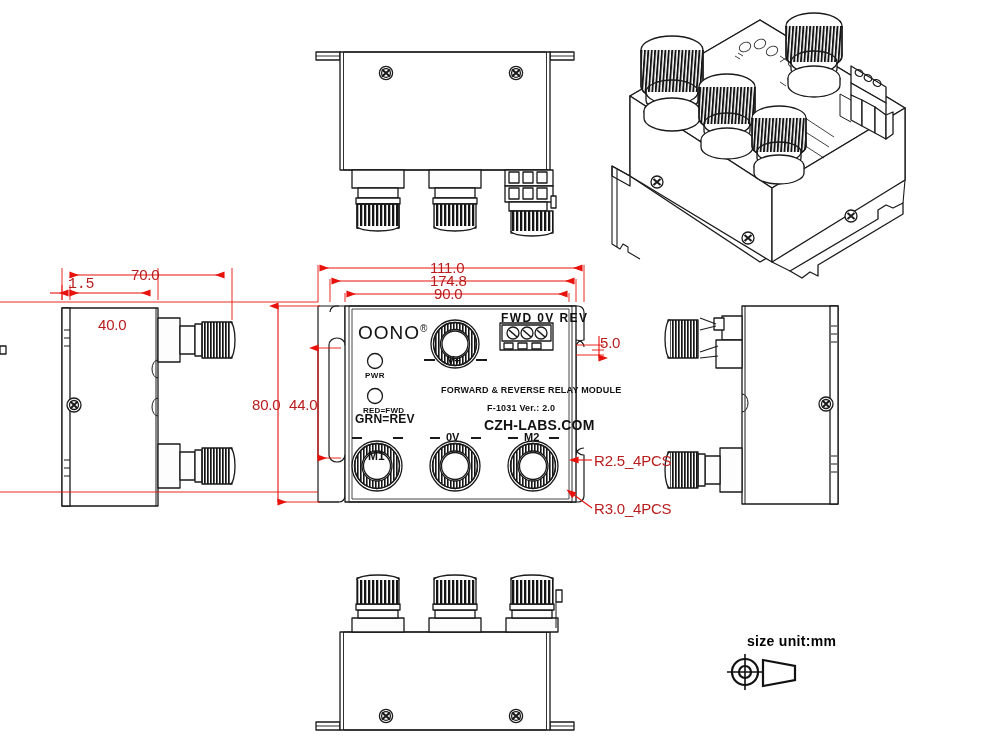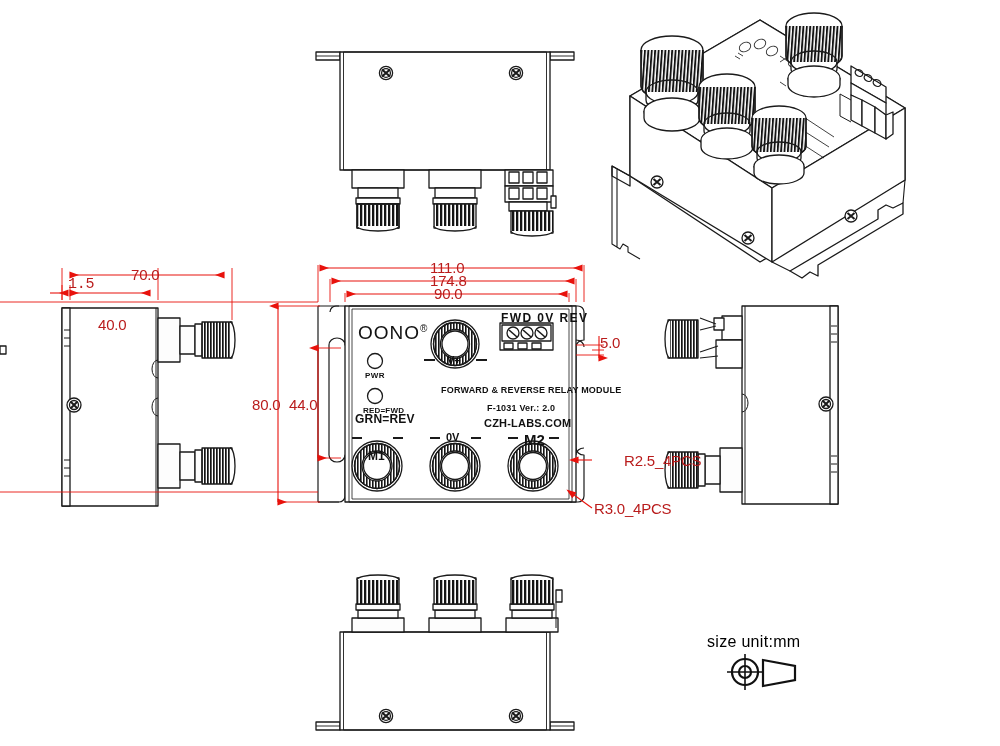--- a/index.html
+++ b/index.html
@@ -6,21 +6,21 @@
   html,body{margin:0;padding:0;background:#ffffff;}
   body{width:1000px;height:746px;position:relative;overflow:hidden;
        font-family:"Liberation Sans", sans-serif;color:#000;}
   .stage{position:absolute;left:0;top:0;width:1000px;height:746px;}
   svg{position:absolute;left:0;top:0;}
   .lbl{position:absolute;white-space:nowrap;}
   .dim{color:#b91c1c;font-size:15px;font-family:"Liberation Sans",sans-serif;
        letter-spacing:-0.2px;}
   .panel-txt{font-family:"Liberation Sans",sans-serif;font-weight:bold;
              color:#111;}
-  .unit-txt{font-weight:normal;font-size:16px;letter-spacing:0.3px;}
+  .unit-txt{font-weight:bold;font-size:14px;letter-spacing:0.3px;margin-left:40px;}
 </style>
 </head>
 <body>
 
 <div class="stage">
 
 <svg width="1000" height="746" viewBox="0 0 1000 746">
   <defs>
 
     <pattern id="knurl" width="4" height="8" patternUnits="userSpaceOnUse">
@@ -449,40 +449,40 @@
 <div class="lbl panel-txt" style="left:365px;top:371px;font-size:8px;
      letter-spacing:0.4px;">PWR</div>
 <div class="lbl panel-txt" style="left:355px;top:406px;font-size:8px;
      letter-spacing:0.2px;line-height:9px;padding-left:8px;">RED=FWD</div>
 <div class="lbl panel-txt" style="left:355px;top:415px;font-size:12px;
      letter-spacing:0.2px;line-height:9px;">GRN=REV</div>
 <div class="lbl panel-txt" style="left:397px;top:385px;font-size:9px;
      letter-spacing:0.2px;padding-left:44px;">FORWARD &amp; REVERSE RELAY MODULE</div>
 <div class="lbl panel-txt" style="left:487px;top:403px;font-size:9px;
      letter-spacing:0.2px;">F-1031 Ver.: 2.0</div>
-<div class="lbl panel-txt" style="left:484px;top:417px;font-size:11px;
+<div class="lbl panel-txt" style="left:484px;top:417px;font-size:14px;
      letter-spacing:0.2px;">CZH-LABS.COM</div>
 <div class="lbl panel-txt" style="left:447px;top:354px;font-size:11px;">V+</div>
 <div class="lbl panel-txt" style="left:368px;top:449px;font-size:12px;">M1</div>
 <div class="lbl panel-txt" style="left:446px;top:431px;font-size:11px;">0V</div>
-<div class="lbl panel-txt" style="left:524px;top:431px;font-size:15px;">M2</div>
+<div class="lbl panel-txt" style="left:524px;top:431px;font-size:11px;">M2</div>
 <div class="lbl panel-txt" style="left:501px;top:311px;font-size:12px;
      letter-spacing:1.4px;">
   <span>FWD</span>
   <span>0V</span>
   <span>REV</span>
 </div>
 
 <div class="lbl dim" style="left:430px;top:259px;">111.0</div>
 <div class="lbl dim" style="left:430px;top:272px;">174.8</div>
 <div class="lbl dim" style="left:434px;top:285px;">90.0</div>
 <div class="lbl dim" style="left:252px;top:396px;">80.0</div>
 <div class="lbl dim" style="left:289px;top:396px;">44.0</div>
 <div class="lbl dim" style="left:600px;top:334px;text-align:right;">5.0</div>
-<div class="lbl dim" style="left:594px;top:452px;margin-left:30px;">R2.5_4PCS</div>
+<div class="lbl dim" style="left:594px;top:452px;">R2.5_4PCS</div>
 <div class="lbl dim" style="left:594px;top:500px;">R3.0_4PCS</div>
 <div class="lbl dim" style="left:131px;top:266px;">70.0</div>
 <div class="lbl dim" style="left:98px;top:284px;margin-top:32px;">40.0</div>
 <div class="lbl dim" style="left:68px;top:276px;font-family:Liberation Mono, monospace;">1.5</div>
 
 <div class="lbl unit-txt" style="left:707px;top:633px;">size unit:mm</div>
 
 </div>
 
 </body></html>

